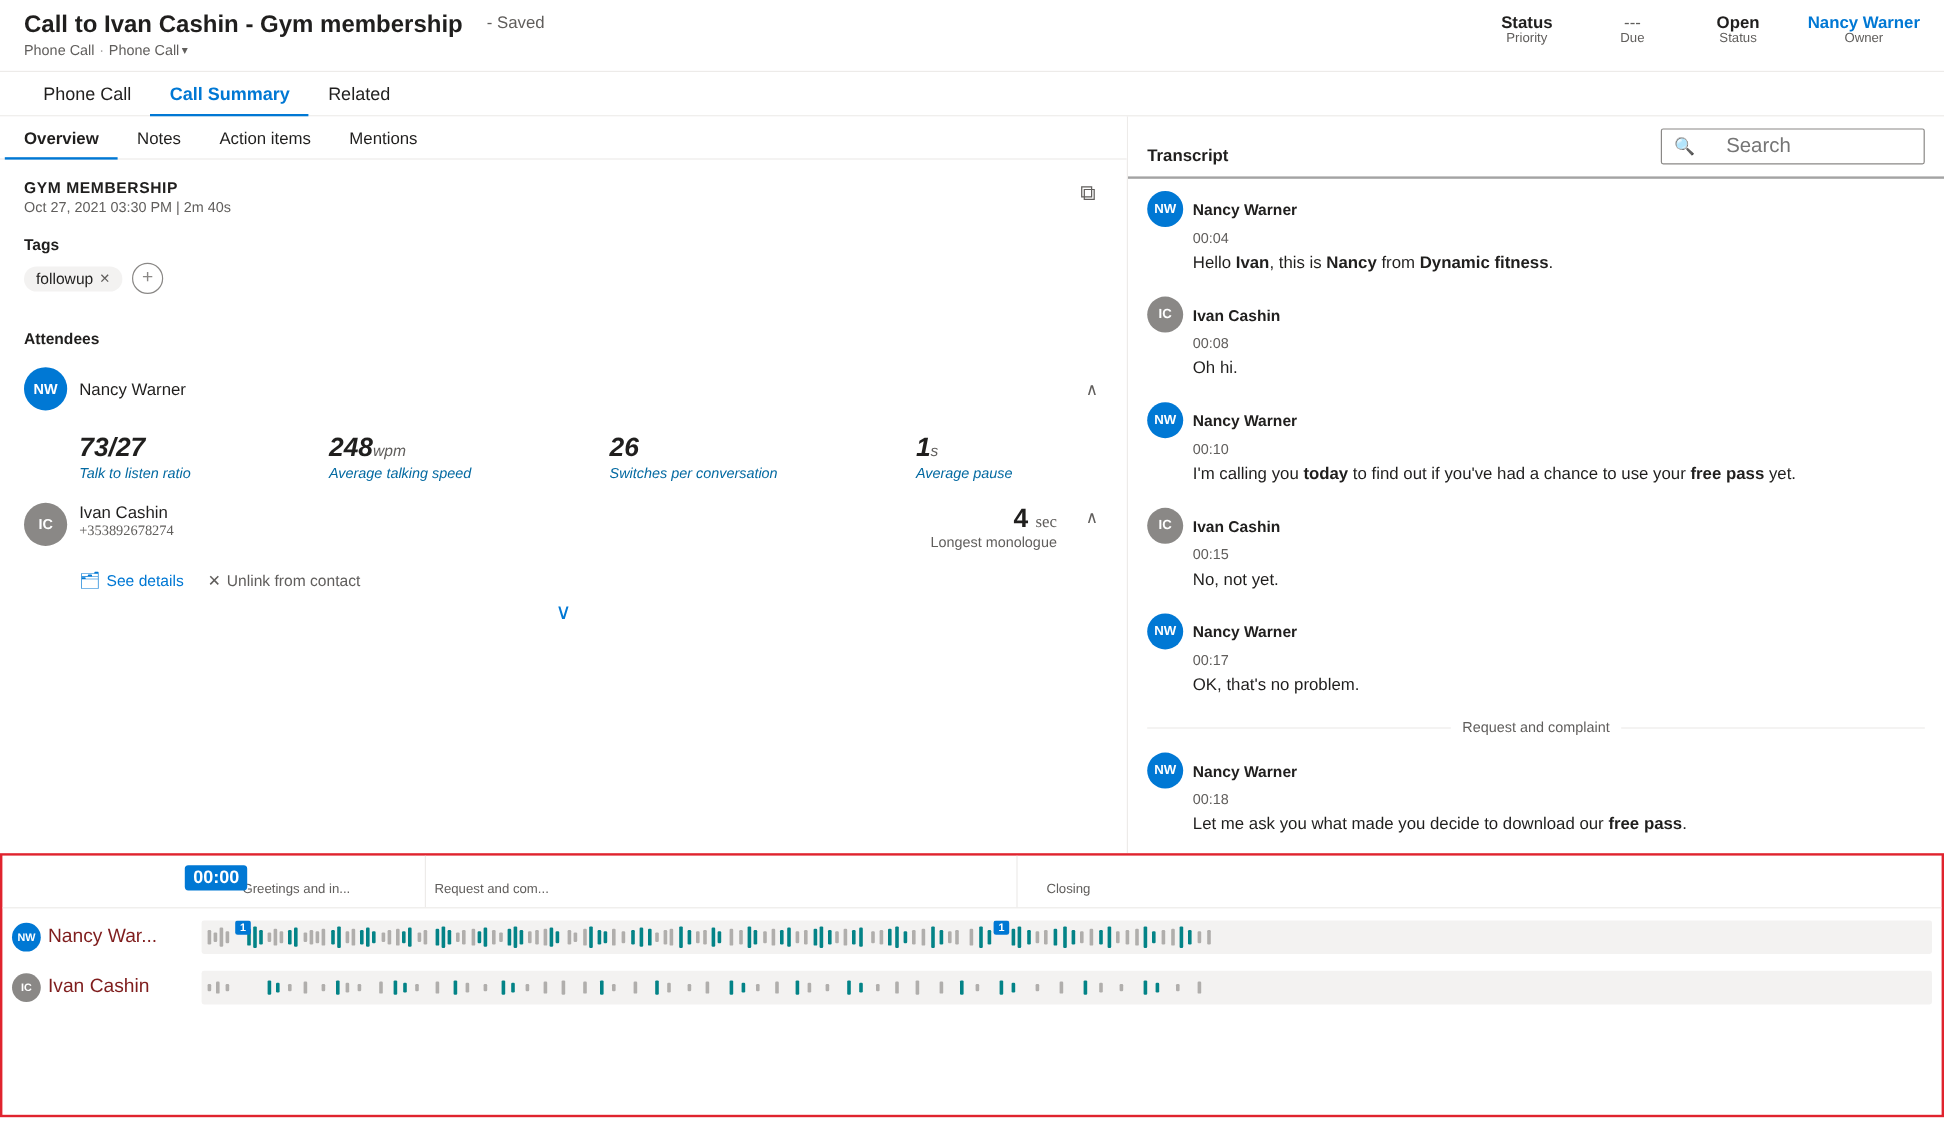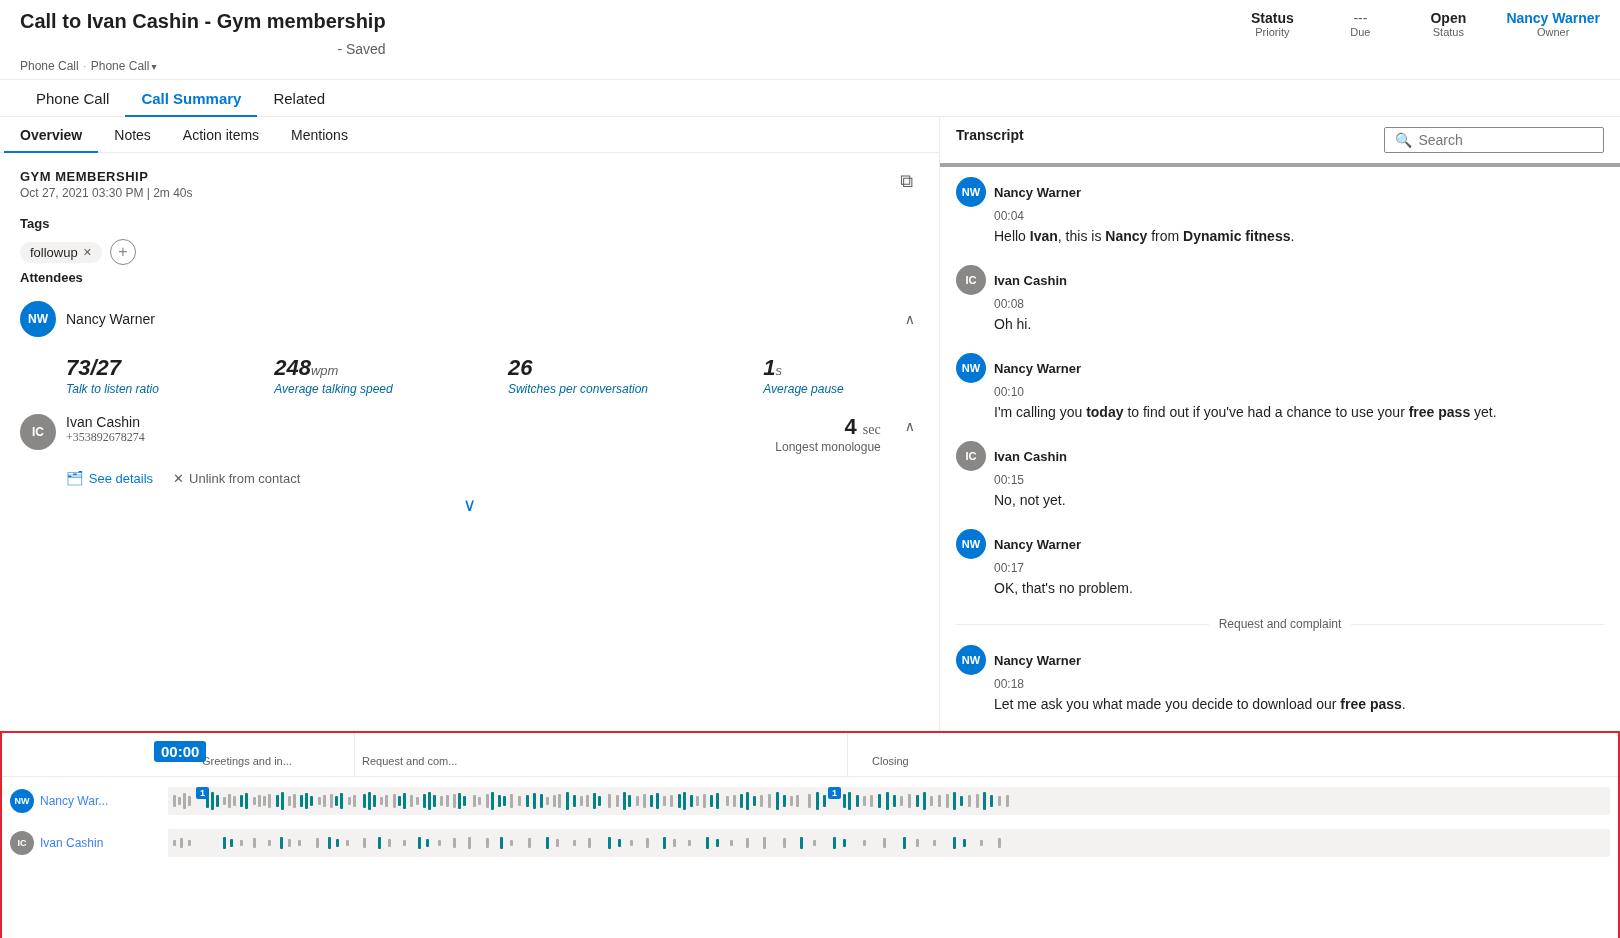--- a/index.html
+++ b/index.html
@@ -12,23 +12,22 @@
       justify-content: space-between;
       padding: 10px 20px 6px 20px;
       border-bottom: 1px solid #edebe9;
       min-height: 60px;
     }
     .header-left {}
     .header-title {
       font-size: 20px;
       font-weight: 600;
       display: flex;
-      align-items: flex-end;
-      gap: 8px;
-      flex-direction: column;
+      align-items: flex-start;
+      gap: 20px;
     }
     .header-saved {
       font-size: 14px;
       font-weight: 400;
       color: #605e5c;
     }
     .header-breadcrumb {
       font-size: 12px;
       color: #605e5c;
       margin-top: 2px;
@@ -162,21 +161,21 @@
       border: 1px solid #8a8886;
       display: inline-flex;
       align-items: center;
       justify-content: center;
       cursor: pointer;
       color: #8a8886;
       font-size: 16px;
       background: #fff;
     }
 
-    .attendees-section { margin-top: 5px; }
+    .attendees-section { margin-top: 30px; }
     .attendees-label { font-size: 13px; font-weight: 600; margin-bottom: 10px; }
 
     .attendee-row {
       display: flex;
       align-items: center;
       justify-content: space-between;
       padding: 6px 0;
     }
     .attendee-info { display: flex; align-items: center; gap: 10px; }
     .avatar {
@@ -258,40 +257,41 @@
     
     .right-panel {
       width: 680px;
       flex-shrink: 0;
       display: flex;
       flex-direction: column;
       overflow: hidden;
     }
     .transcript-header {
       display: flex;
-      align-items: flex-start;
+      align-items: flex-end;
       justify-content: space-between;
       padding: 10px 16px;
-      border-bottom: 4px solid #a3a3a3;
+      border-bottom: 2px solid #a3a3a3;
     }
     .transcript-title { font-size: 14px; font-weight: 600; }
     .search-box {
       display: flex;
       align-items: center;
       gap: 6px;
       border: 1px solid #8a8886;
       border-radius: 2px;
       padding: 4px 10px;
       width: 220px;
     }
     .search-box input {
       border: none;
       outline: none;
-      font-size: 14px;
+      font-size: 17px;
       width: 100%;
+      margin-left: 20px;
     }
     .search-icon-span { color: #605e5c; font-size: 14px; }
 
     .transcript-messages {
       flex: 1;
       overflow-y: auto;
       padding: 10px 16px;
     }
     .message-block { margin-bottom: 18px; }
     .message-sender-row {
@@ -374,21 +374,21 @@
       background: #0078d4;
       color: #fff;
       display: flex;
       align-items: center;
       justify-content: center;
       font-size: 9px;
       font-weight: 600;
       flex-shrink: 0;
     }
     .track-avatar.grey { background: #8a8886; }
-    .track-name { font-size: 12px; color: #3b82f6; }
+    .track-name { font-size: 16px; color: #7f1d1d; }
     .track-bars {
       flex: 1;
       height: 28px;
       position: relative;
       background: #f3f2f1;
       border-radius: 2px;
       overflow: hidden;
     }
   </style>
 </head>

